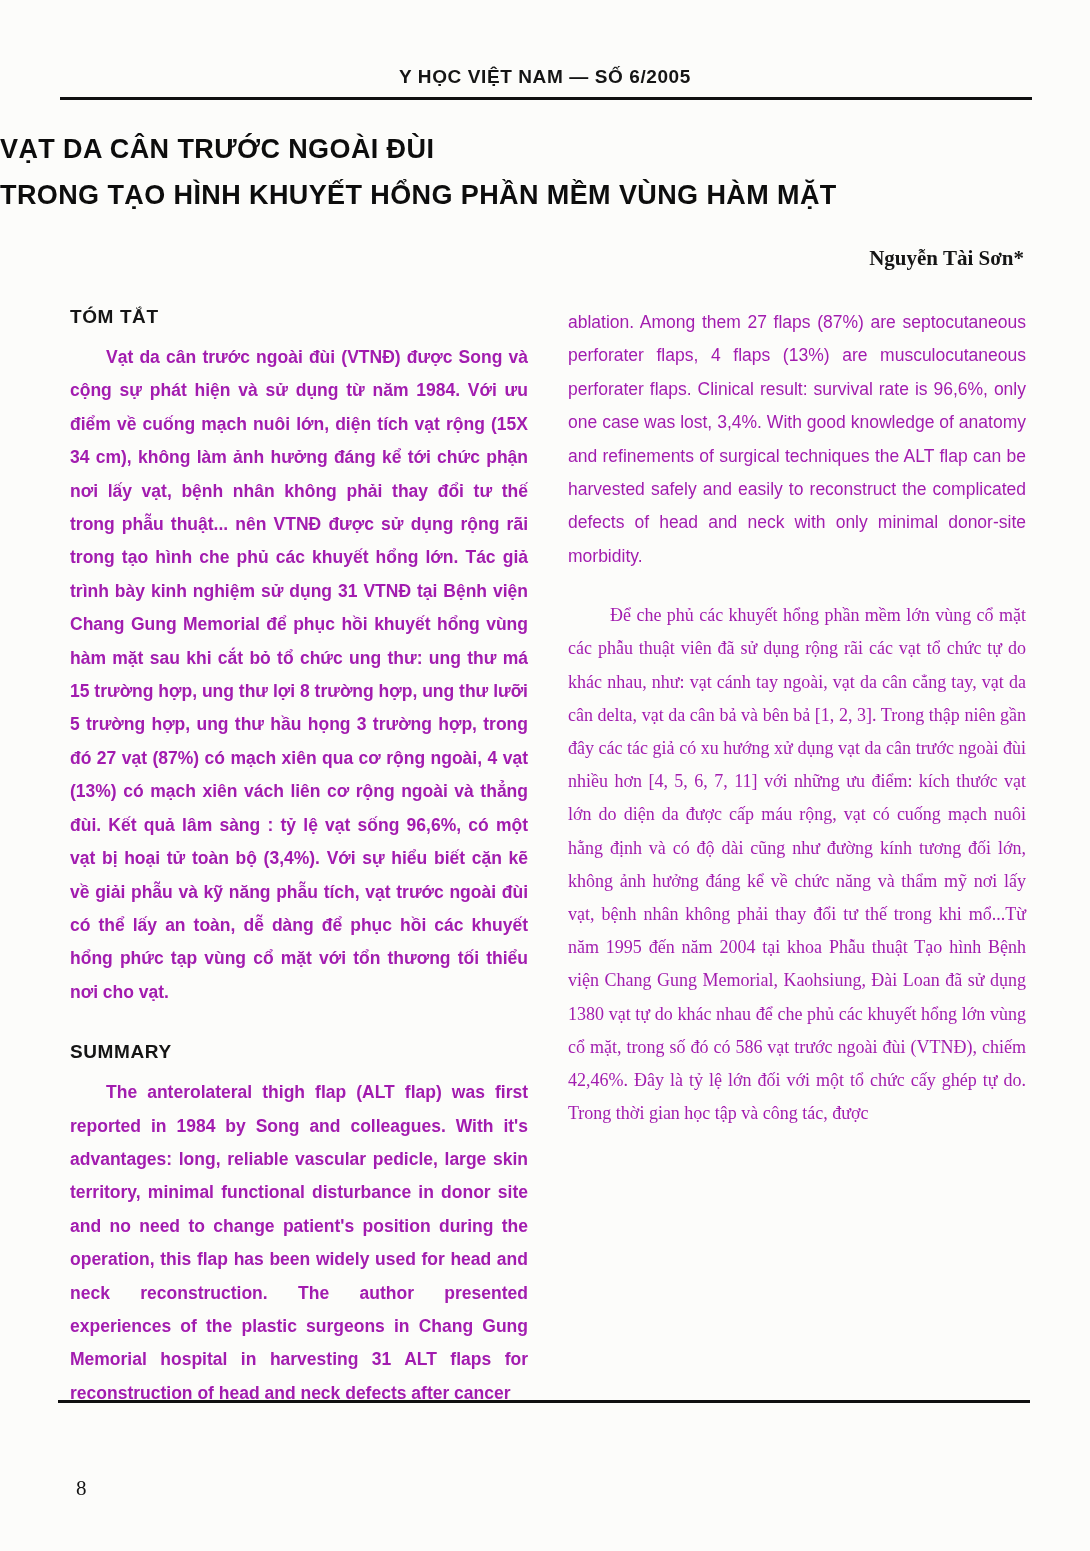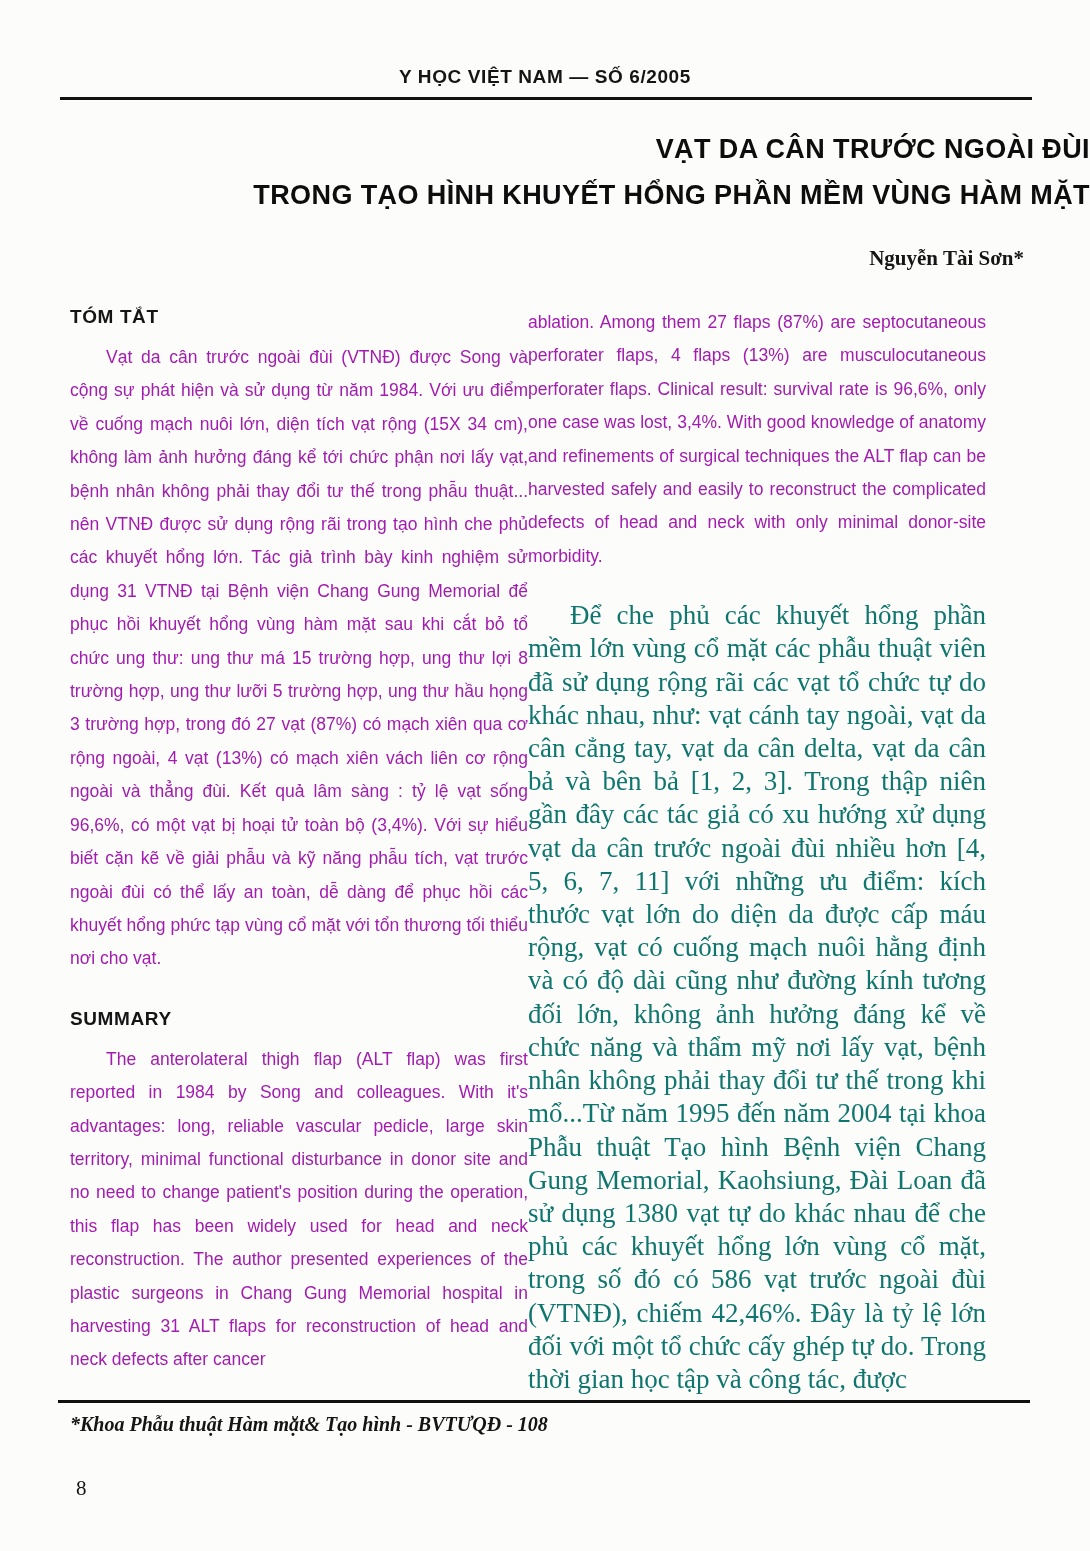--- a/index.html
+++ b/index.html
@@ -23,21 +23,21 @@
   }
   .header-rule {
     position: absolute;
     top: 97px; left: 60px; right: 58px;
     height: 3px;
     background: #101010;
   }
   .title-block {
     position: absolute;
     top: 126px; left: 0; right: 0;
-    text-align: right;
+    text-align: left;
     font-weight: bold;
     color: #0d0d0d;
   }
   .title-line {
     font-size: 27px;
     letter-spacing: 0.4px;
     line-height: 46px;
     transform: scaleY(1.04);
   }
   .author {
@@ -47,42 +47,43 @@
     font-size: 21px;
     font-weight: bold;
     margin-left: 18px;
   }
   .columns {
     position: absolute;
     top: 306px;
     left: 70px;
     width: 956px;
     display: flex;
+    gap: 40px;
   }
   .col { width: 458px; }
   .section-heading {
     font-size: 19px;
     font-weight: bold;
     letter-spacing: 0.6px;
     margin-bottom: 13px;
   }
   .section-heading.mt { margin-top: 32px; }
   .body-sans {
     font-size: 17.5px;
     line-height: 33.4px;
     text-align: justify;
     color: #a21caf;
   }
-  .indent { text-indent: 36px; }
+  .indent { text-indent: 36px; font-weight: bold; }
   .body-serif {
     font-family: "Liberation Serif", serif;
-    font-size: 27px;
+    font-size: 18px;
     line-height: 33.2px;
     text-align: justify;
-    color: #0f766e;
+    color: #a21caf;
     margin-top: 26px;
   }
   .indent-serif { text-indent: 42px; }
   .footer-rule {
     position: absolute;
     top: 1400px; left: 58px; right: 60px;
     height: 3px;
     background: #101010;
   }
   .footnote {
@@ -129,17 +130,16 @@
 
     <div class="col">
       <p class="body-sans">ablation. Among them  27 flaps (87%) are septocutaneous perforater flaps, 4 flaps (13%) are musculocutaneous perforater flaps. Clinical result: survival rate is 96,6%, only one case was lost, 3,4%. With good knowledge of anatomy and refinements of surgical techniques the ALT flap can be harvested safely and easily to reconstruct the complicated defects of head and neck with only minimal donor-site morbidity.</p>
       <p class="body-serif indent-serif">Để che phủ các khuyết hổng phần mềm lớn vùng cổ mặt các phẫu thuật viên đã sử dụng rộng rãi các vạt tổ chức tự do khác nhau, như: vạt cánh tay ngoài, vạt da cân cẳng tay, vạt da cân delta, vạt da cân bả và bên bả [1, 2, 3]. Trong thập niên gần đây các tác giả có xu hướng xử dụng vạt da cân trước ngoài đùi nhiều hơn [4, 5, 6, 7, 11] với những ưu điểm: kích thước vạt lớn do diện da được cấp máu rộng, vạt có cuống mạch nuôi hằng định và có độ dài cũng như đường kính tương đối lớn, không ảnh hưởng đáng kể về chức năng và thẩm mỹ nơi lấy vạt, bệnh nhân không phải thay đổi tư thế trong khi mổ...Từ năm 1995 đến năm 2004 tại khoa Phẫu thuật Tạo hình Bệnh viện Chang Gung Memorial, Kaohsiung, Đài Loan đã sử dụng 1380 vạt tự do khác nhau để che phủ các khuyết hổng lớn vùng cổ mặt, trong số đó có 586 vạt trước ngoài đùi (VTNĐ), chiếm 42,46%. Đây là tỷ lệ lớn đối với một tổ chức cấy ghép tự do. Trong thời gian học tập và công tác, được</p>
     </div>
 
   </div>
 
   <div class="footer-rule"></div>
 
-  <div class="footnote">*Khoa Phẫu thuật Hàm mặt&amp; Tạo hình - BVTƯQĐ - 108</div>
 
   <div class="page-number">8</div>
 
 </div>
 
 </body></html>

